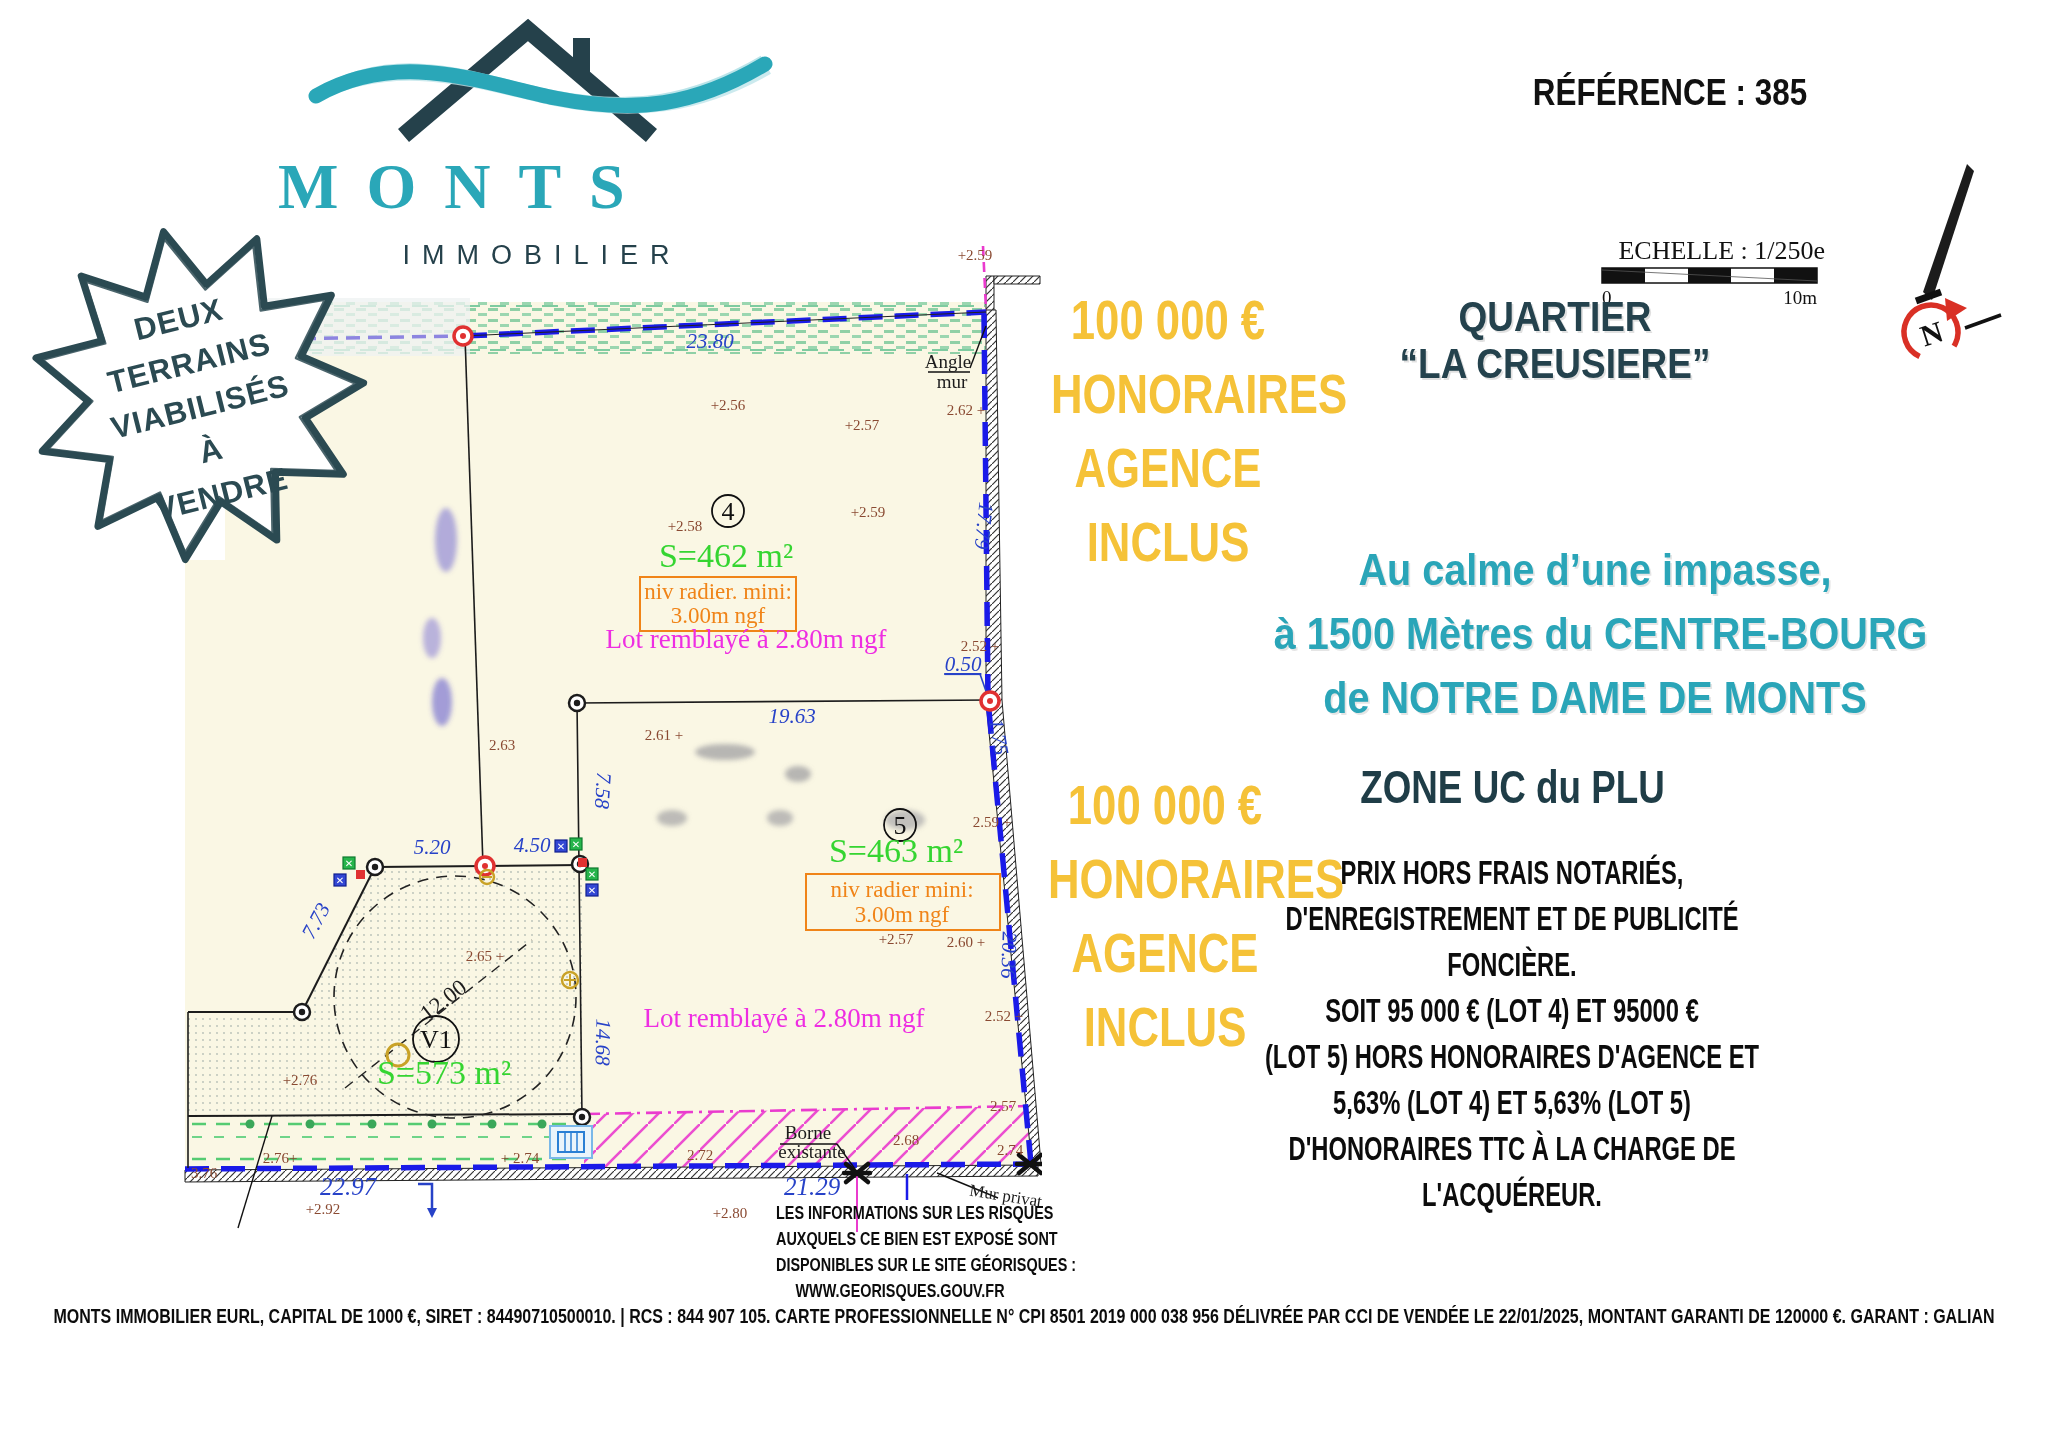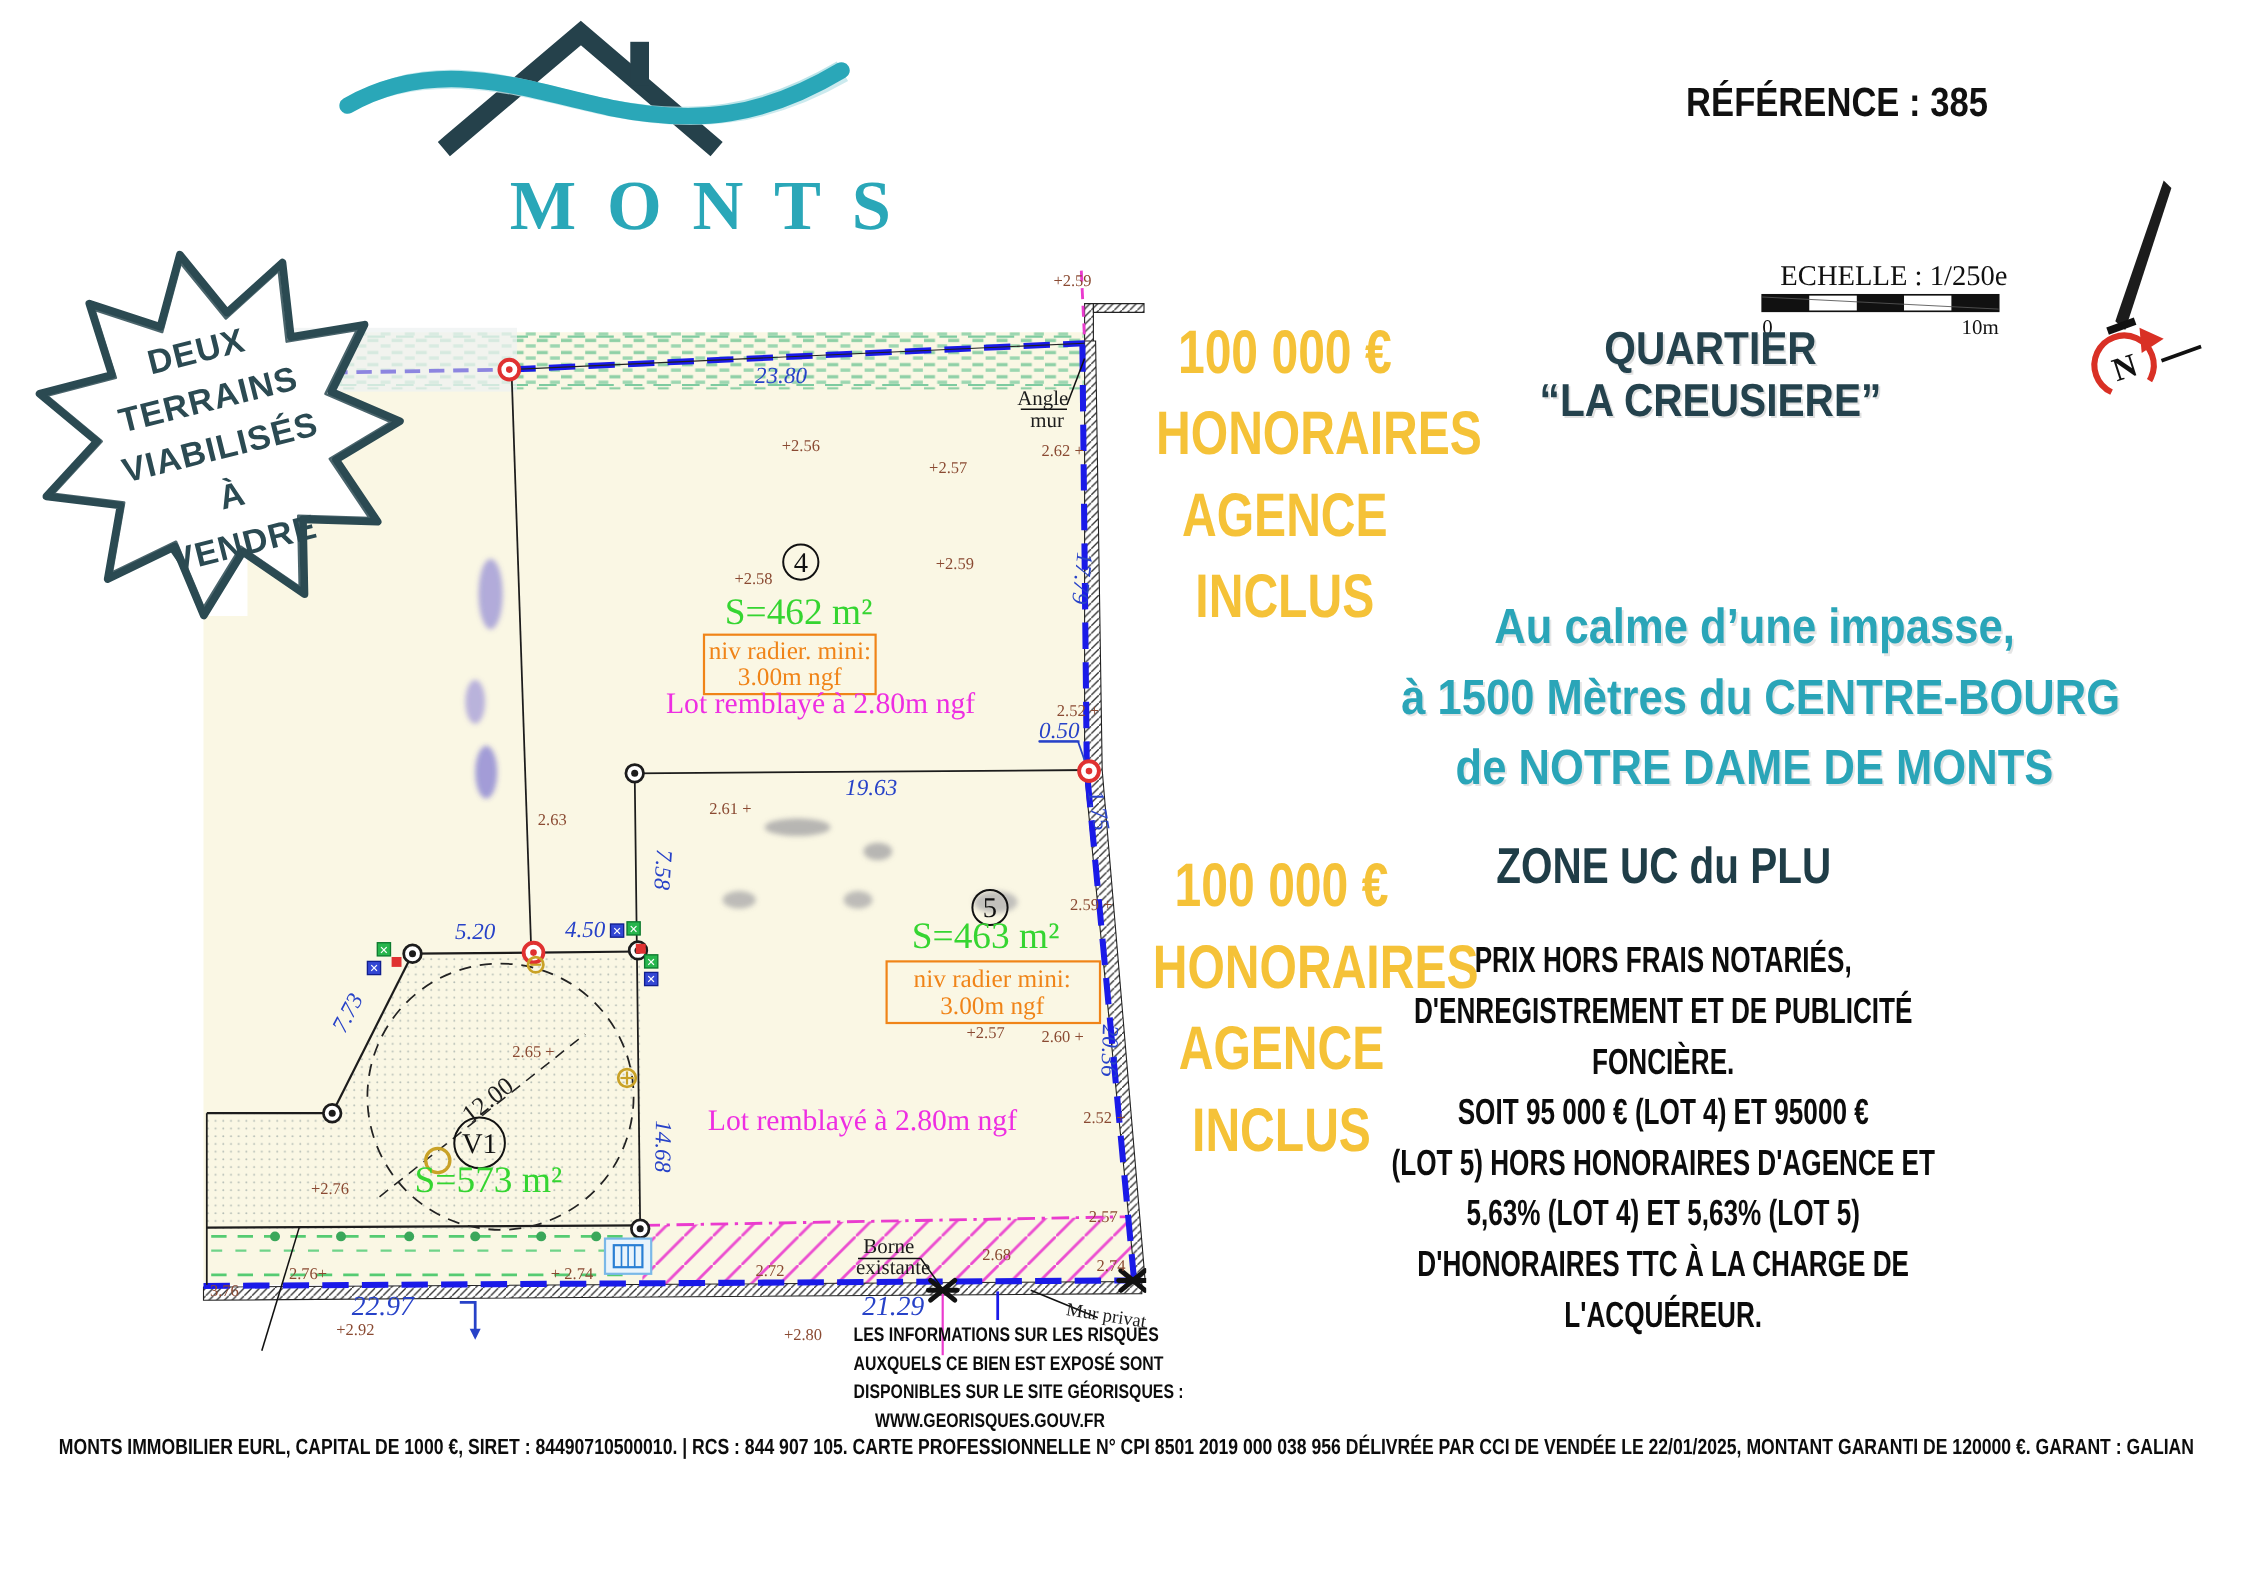--- a/index.html
+++ b/index.html
@@ -1,21 +1,21 @@
 <!DOCTYPE html>
 <html><head>
 <meta charset="utf-8">
 <style>
   html,body{margin:0;padding:0;background:#fff;}
   .page{position:relative;width:2048px;height:1448px;background:#ffffff;
         font-family:"Liberation Sans",sans-serif;overflow:hidden;}
 
   
   .logo{position:absolute;left:250px;top:12px;width:560px;height:280px;}
-  .logo-name{position:absolute;left:0;top:138px;width:560px;text-align:right;
+  .logo-name{position:absolute;left:0;top:138px;width:560px;text-align:left;
      font-family:"Liberation Serif",serif;font-weight:bold;font-size:64px;color:#2aa7b8;
      letter-spacing:28px;padding-left:28px;}
   .logo-sub{position:absolute;left:0;top:228px;width:560px;text-align:center;
      font-size:27px;color:#25414b;letter-spacing:12px;padding-left:12px;font-weight:500;}
 
   
   .reference{position:absolute;left:1450px;top:72px;width:440px;text-align:center;
      font-size:37px;font-weight:800;color:#111;transform:scaleX(.85);transform-origin:center top;
      white-space:nowrap;}
   .echelle{position:absolute;left:1595px;top:236px;width:230px;text-align:right;
@@ -69,20 +69,21 @@
 
       <polyline points="160,118 278,18 395,118" fill="none" stroke="#25414b" stroke-width="17" stroke-linecap="square"></polyline>
       <rect x="323" y="26" width="17" height="40" fill="#25414b"></rect>
 
       <path d="M70 78 C150 30 230 66 300 80 C380 96 440 88 512 46" fill="none" stroke="#aadde4" stroke-width="5" opacity=".8"></path>
       <path d="M62 90 C150 44 235 78 305 92 C385 108 450 100 520 60" fill="none" stroke="#bfe5ea" stroke-width="4" opacity=".8"></path>
 
       <path d="M66 84 C150 36 235 72 305 86 C385 102 445 94 515 52" fill="none" stroke="#2aa7b8" stroke-width="15" stroke-linecap="round"></path>
     </svg>
     <div class="logo-name">MONTS</div>
+    <div class="logo-sub">IMMOBILIER</div>
   </div>
 
   <div class="reference">RÉFÉRENCE : 385</div>
 
   <div class="echelle">ECHELLE : 1/250e</div>
   <svg style="position:absolute;left:1595px;top:262px;" width="240" height="50">
     <rect x="7" y="6" width="43" height="15" fill="#111"></rect>
     <rect x="50" y="6" width="43" height="15" fill="#fff"></rect>
     <rect x="93" y="6" width="43" height="15" fill="#111"></rect>
     <rect x="136" y="6" width="43" height="15" fill="#fff"></rect>

